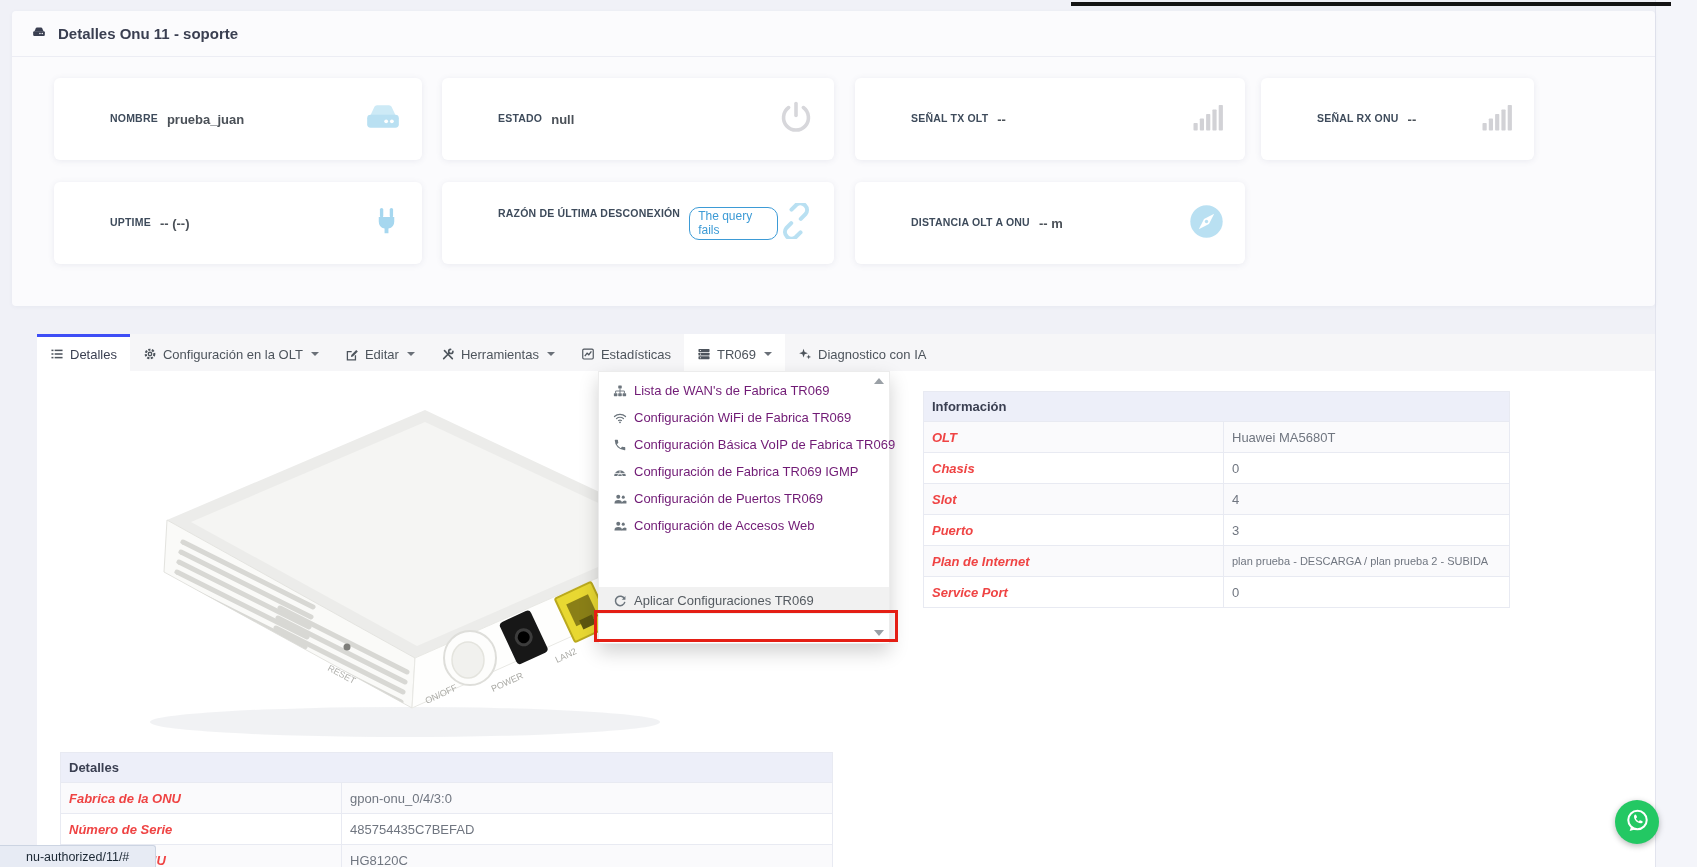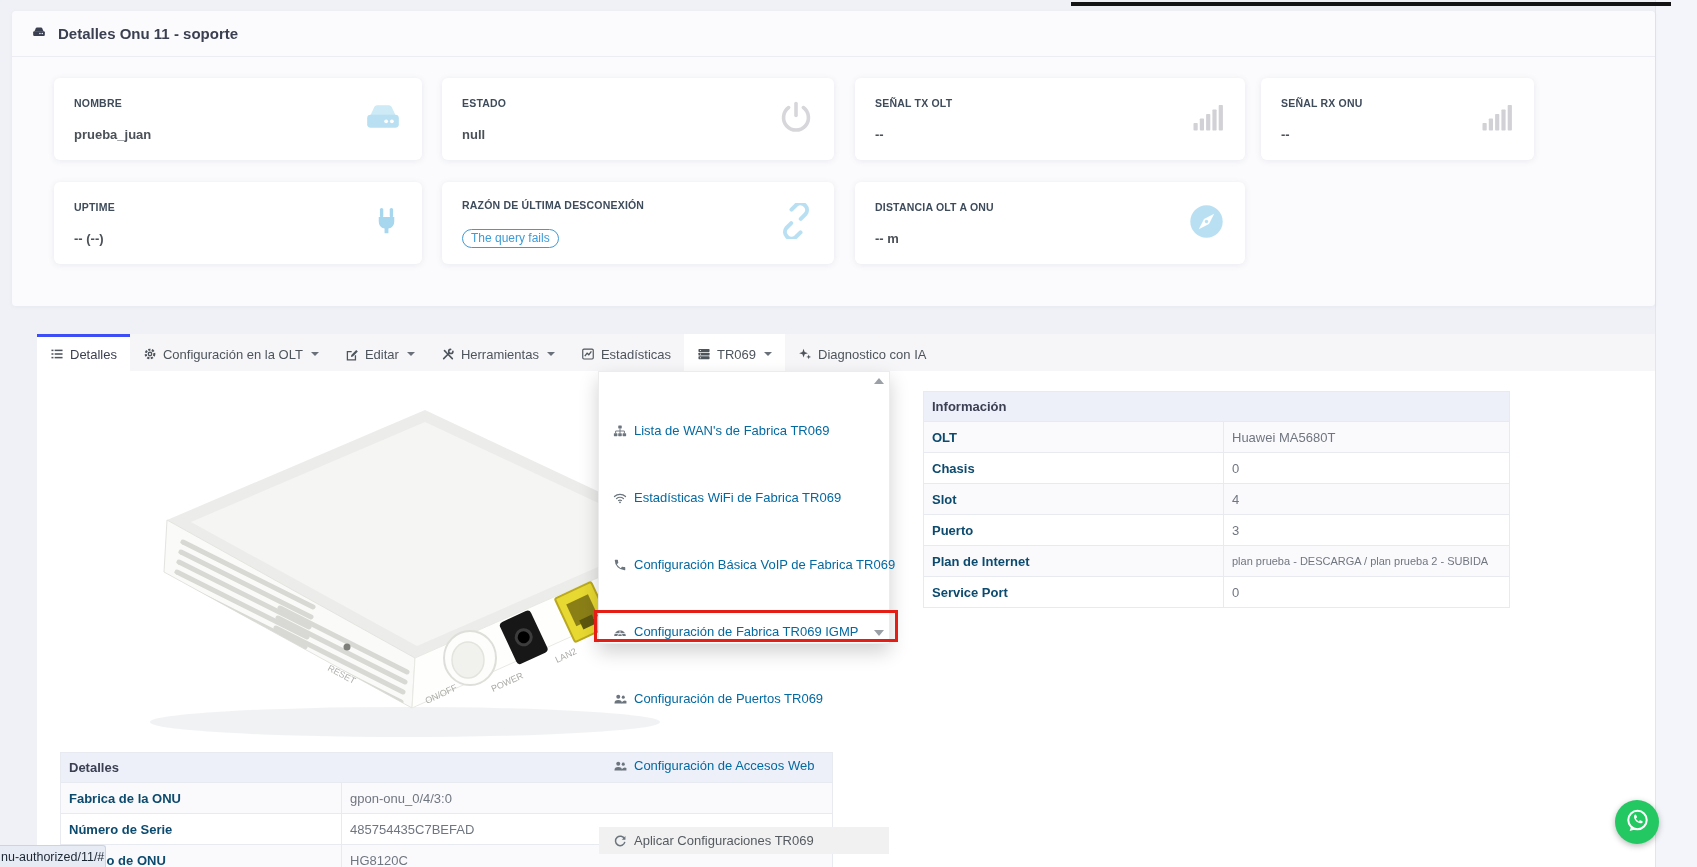--- a/index.html
+++ b/index.html
@@ -13,21 +13,21 @@
 
   
   .top-panel { position:absolute; left:12px; top:11px; width:1643px; height:295px;
     background:#fbfbfd; border-radius:4px; box-shadow:0 1px 4px rgba(60,70,110,.05); }
   .panel-header { height:46px; border-bottom:1px solid #ecedf4; display:flex; align-items:center;
     padding-left:20px; gap:9px; font-size:15px; font-weight:bold; color:#3a3f51; }
 
   .mcard { position:absolute; background:#fff; border-radius:6px;
     box-shadow:0 1px 6px rgba(80,90,130,.10); padding:15px 20px;
     display:flex; justify-content:space-between; align-items:center; }
-  .mcard .txt { display:flex; flex-direction:column; gap:18px; min-width:0; }
+  .mcard .txt { display:flex; flex-direction:row; gap:9px; min-width:0;margin-left:36px; }
   .mcard .lbl { font-size:10.5px; font-weight:bold; letter-spacing:.2px; color:#3e4b5b; white-space:nowrap; }
   .mcard .val { font-size:13px; font-weight:600; color:#4b5158; }
   .mcard .val:empty { display:none; }
   .badge { font-size:12px; color:#3d9bd6; border:1px solid #3d9bd6; border-radius:10px;
     padding:1px 8px 2px; width:max-content; }
   .badge:empty { display:none; }
   .c1 { left:54px;  top:78px;  width:368px; height:82px; }
   .c2 { left:442px; top:78px;  width:392px; height:82px; }
   .c3 { left:855px; top:78px;  width:390px; height:82px; }
   .c4 { left:1261px;top:78px;  width:273px; height:82px; }
@@ -45,52 +45,52 @@
   .ticon { display:inline-flex; width:14px; height:14px; color:#4d545c; flex:none; }
   .ticon svg { width:14px; height:14px; }
   .caret { width:0; height:0; border-left:4px solid transparent; border-right:4px solid transparent;
     border-top:4px solid #6a7078; margin-left:2px; }
   .tab-content { position:relative; height:496px; background:#fff; }
 
   
   .dropdown { position:absolute; left:598px; top:371px; width:292px; height:273px; background:#fff;
     box-shadow:0 8px 18px rgba(0,0,0,.18); border:1px solid #ececec; z-index:30; padding-top:5px; }
   .ditem { height:27px; display:flex; align-items:center; gap:7px; padding:0 14px; font-size:13px;
-    color:#0369a1; cursor:pointer; white-space:nowrap;margin-top:40px; }
+    color:#701a75; cursor:pointer; white-space:nowrap; }
   .ditem .dicon { display:inline-flex; width:14px; height:14px; color:#6c757d; flex:none; }
   .ditem .dicon svg { width:14px; height:14px; }
   .ditem.hl { margin-top:48px; background:#f1f1f1; color:#555b61; }
   .scroll-arrow { position:absolute; right:5px; width:0; height:0;
     border-left:5px solid transparent; border-right:5px solid transparent; }
   .scroll-arrow.up { top:6px; border-bottom:6px solid #9aa0a6; }
   .scroll-arrow.down { bottom:7px; border-top:6px solid #9aa0a6; }
   .red-box { position:absolute; left:594px; top:610px; width:304px; height:32px;
     border:3px solid #e41e14; z-index:40; pointer-events:none; }
 
   
   table.dt { border-collapse:collapse; background:#fff; font-size:13px; position:absolute; table-layout:fixed; }
   table.dt th, table.dt td { border:1px solid #e8eaf2; text-align:left; height:31px; padding:0 8px; }
   table.dt .thead { background:#edeff9; font-weight:600; color:#3a3f51; height:30px; font-size:13px; }
-  table.dt th.rowlbl { font-weight:600; color:#0c4a6e; }
+  table.dt th.rowlbl { font-weight:600; color:#ef4444;font-style:italic; }
   table.dt td { color:#707680; font-weight:400; }
   table.dt tr:nth-child(odd) td, table.dt tr:nth-child(odd) th.rowlbl { background:#fafafc; }
   table.dt tr:nth-child(even) td, table.dt tr:nth-child(even) th.rowlbl { background:#fff; }
   table.dt td.small { font-size:11px; }
   .info-table { left:923px; top:391px; width:587px; }
   .info-table .col1 { width:300px; }
   .details-table { left:60px; top:752px; width:773px; }
   .details-table .col1 { width:281px; }
 
   
   .device { position:absolute; left:95px; top:400px; width:620px; height:350px; }
 
   
   .status-bar { position:absolute; left:0; bottom:0; height:22px; background:#e7ebf4;
     border:1px solid #ccd4e2; border-left:none; border-bottom:none; border-top-right-radius:3px;
-    font-size:12.5px; color:#1b2733; display:flex; align-items:center; padding:0 1px; z-index:70; }
+    font-size:12.5px; color:#1b2733; display:flex; align-items:center; padding:0 26px; z-index:70; }
   .wa-btn { position:absolute; left:1615px; top:800px; width:44px; height:44px; border-radius:50%;
     background:#23c863; box-shadow:0 2px 6px rgba(0,0,0,.28); display:flex; align-items:center;
     justify-content:center; cursor:pointer; z-index:80; }
   .wa-btn svg { width:27px; height:27px; }
   .ip-tip { position:absolute; left:1607px; top:847px; width:74px; height:17px; background:#fcfcfc;
     border:1px solid #9d9d9d; font-size:11.5px; color:#333; display:flex; align-items:center;
     justify-content:center; z-index:75;margin-top:24px; }
 </style>
 </head>
 <body>
@@ -420,21 +420,21 @@
   </div>
   <div class="ditem">
     <span class="dicon">
         <svg viewBox="0 0 24 24" fill="none" stroke="currentColor" stroke-width="2.1" stroke-linecap="round">
           <path d="M2.5 9.5 a14 14 0 0 1 19 0"></path>
           <path d="M6 13 a9 9 0 0 1 12 0"></path>
           <path d="M9.5 16.3 a4.6 4.6 0 0 1 5 0"></path>
           <circle cx="12" cy="19.4" r="1.6" fill="currentColor" stroke="none"></circle>
         </svg>
       </span>
-    <span>Estadísticas WiFi de Fabrica TR069</span>
+    <span>Configuración WiFi de Fabrica TR069</span>
   </div>
   <div class="ditem">
     <span class="dicon">
         <svg viewBox="0 0 24 24" fill="currentColor">
           <path d="M6.62 10.79a15.05 15.05 0 0 0 6.59 6.59l2.2-2.2a1 1 0 0 1 1.05-.24 11.36 11.36 0 0 0 3.57.57 1 1 0 0 1 1 1V20a1 1 0 0 1-1 1A17 17 0 0 1 3 4a1 1 0 0 1 1-1h3.5a1 1 0 0 1 1 1 11.36 11.36 0 0 0 .57 3.57 1 1 0 0 1-.25 1.05z"></path>
         </svg>
       </span>
     <span>Configuración Básica VoIP de Fabrica TR069</span>
   </div>
   <div class="ditem">

